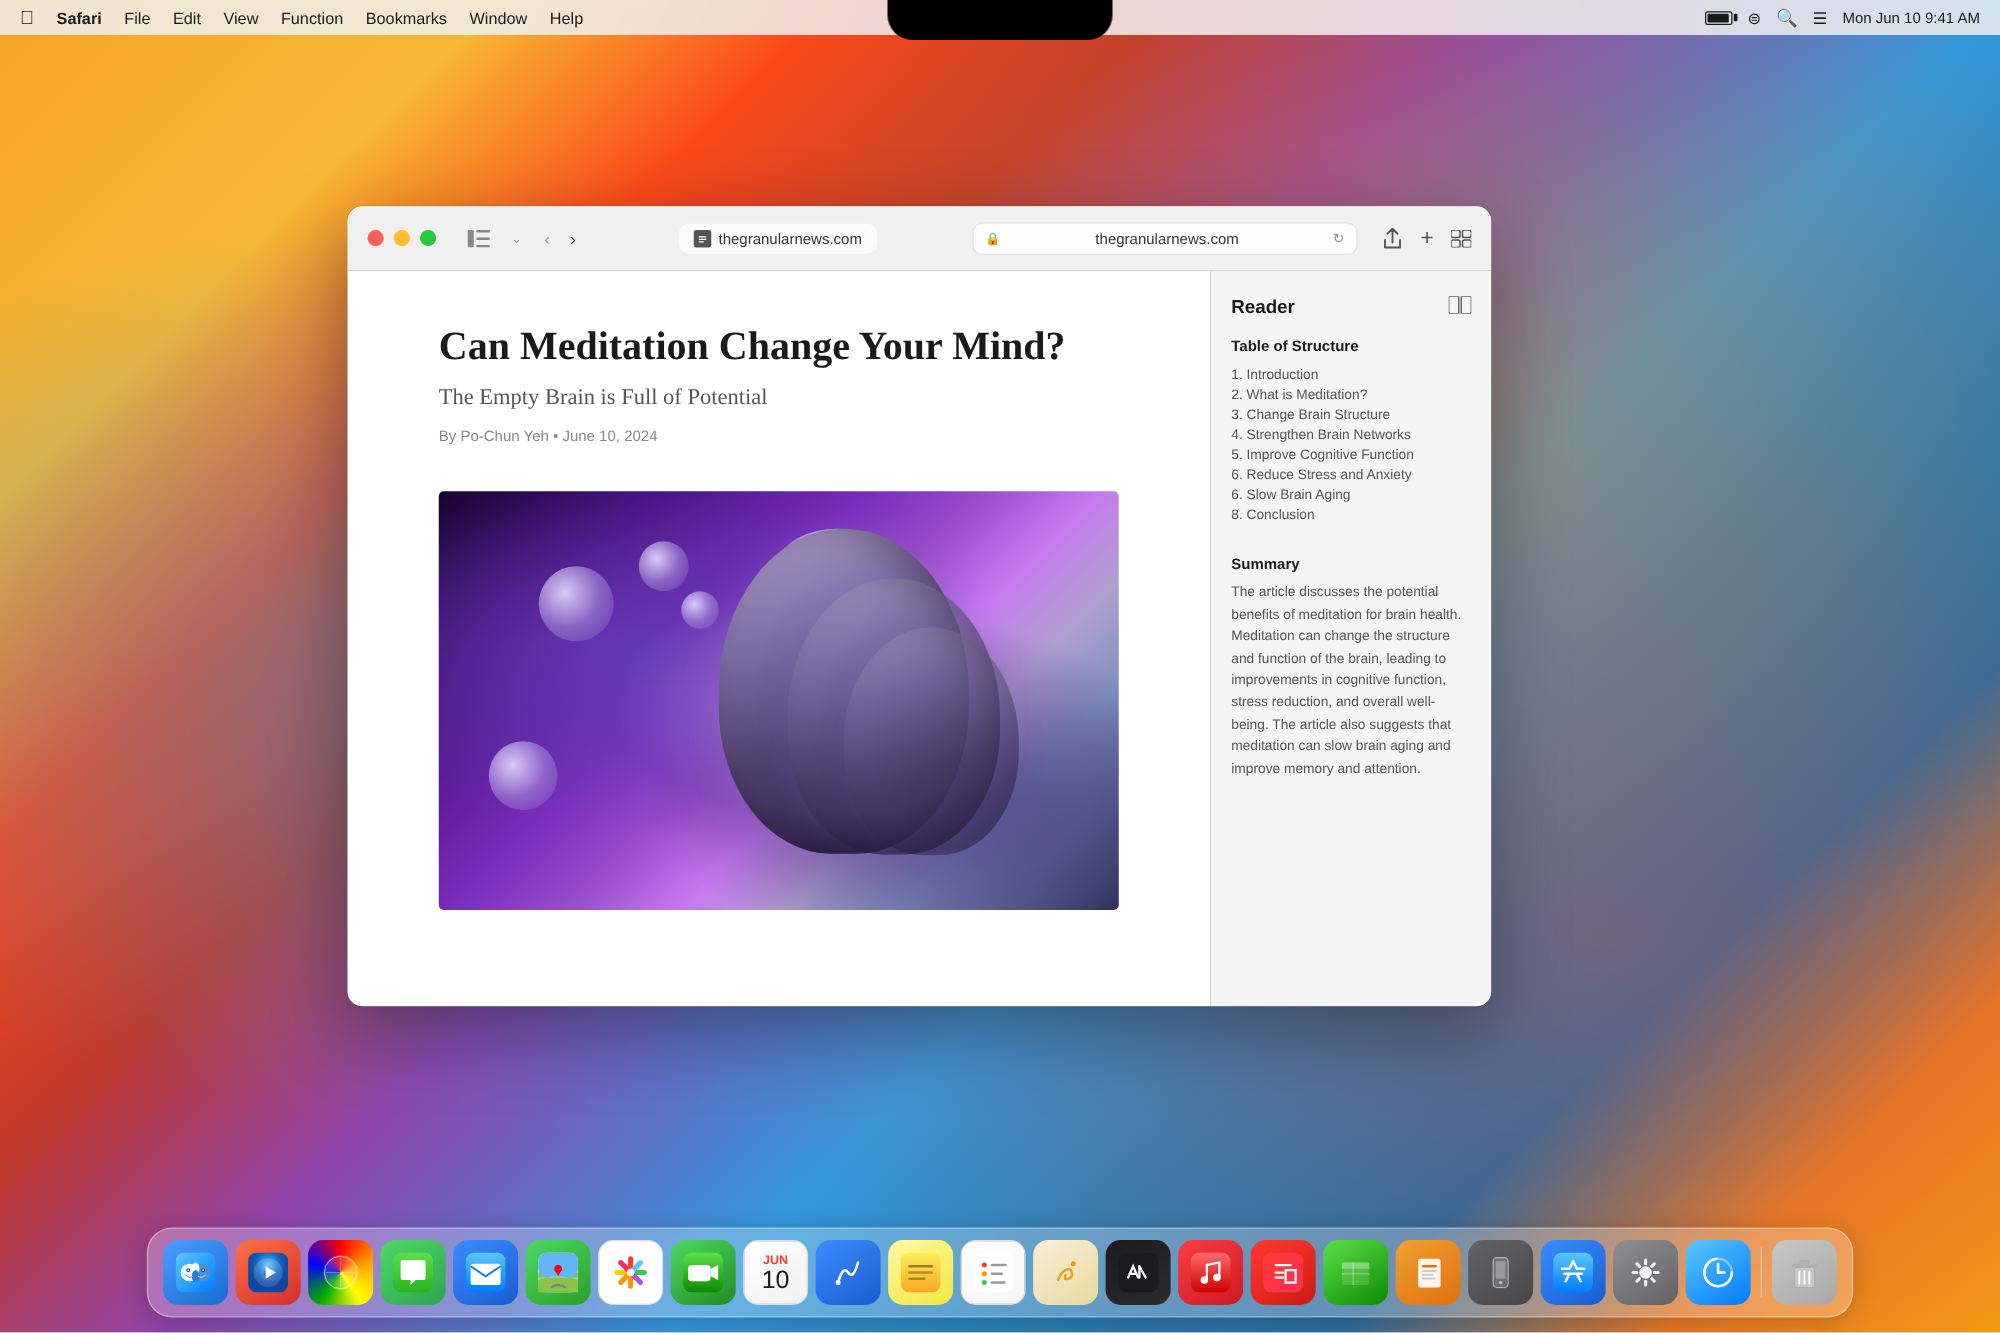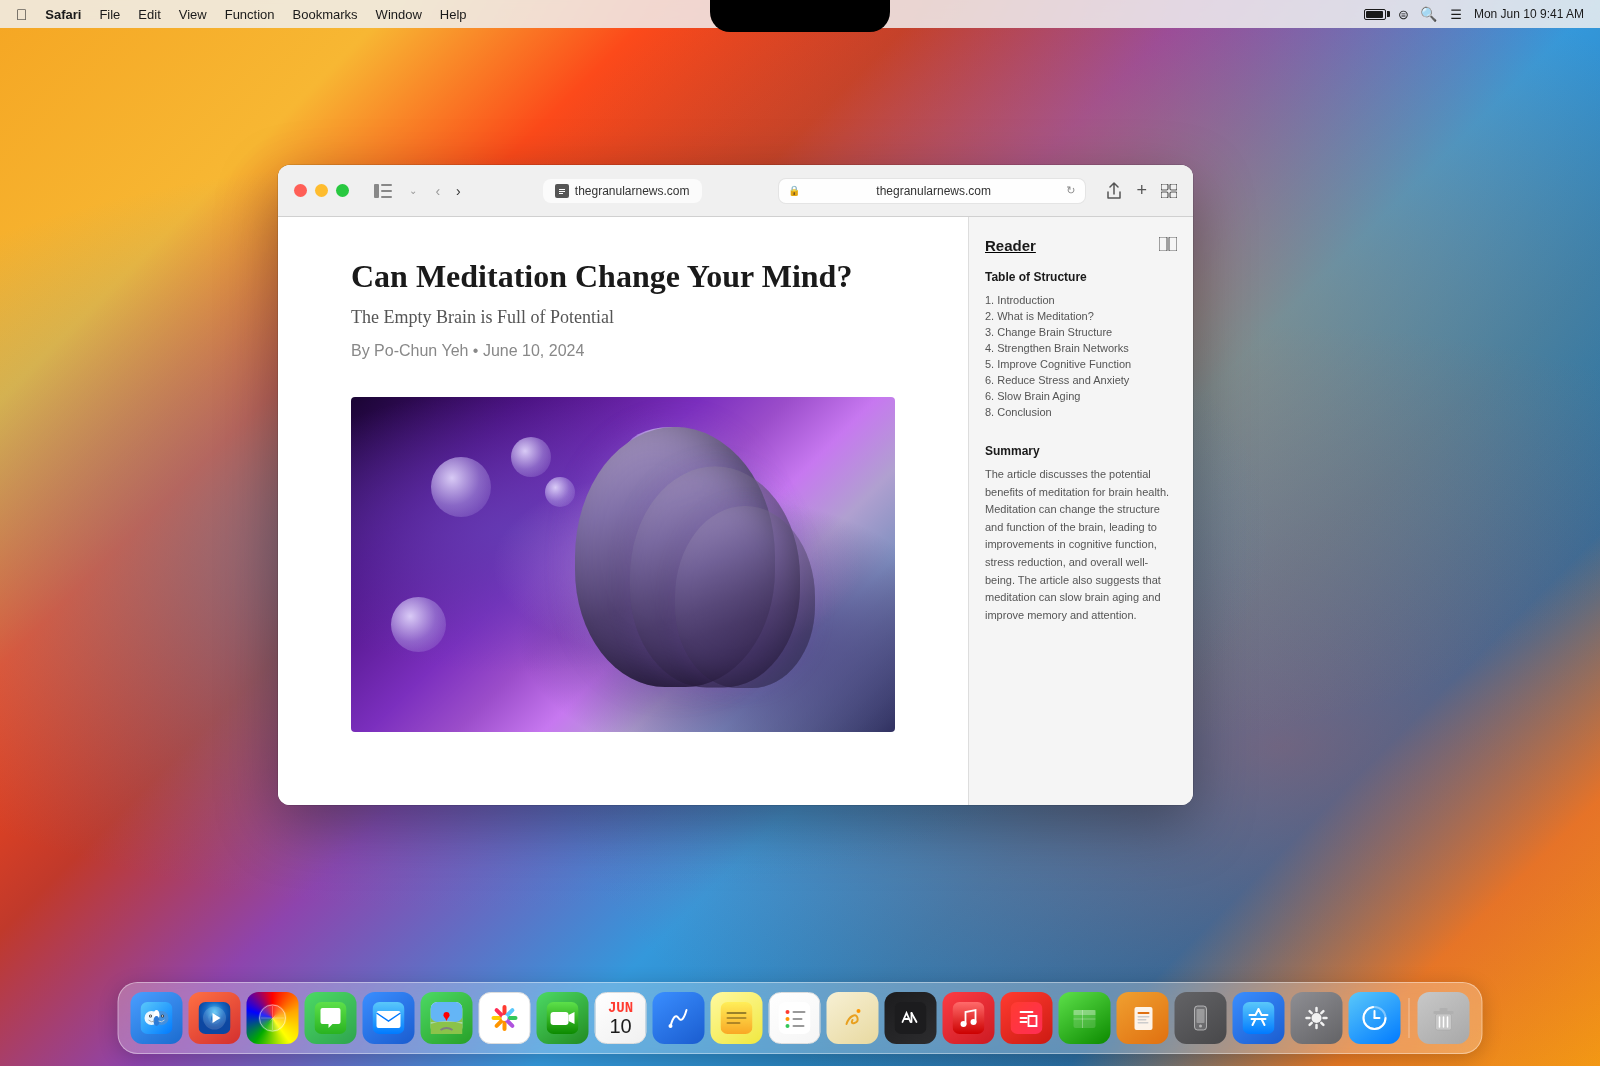--- a/index.html
+++ b/index.html
@@ -282,21 +282,21 @@
 
     .article-subtitle {
       font-size: 18px;
       color: #555;
       margin-bottom: 14px;
       font-family: Georgia, 'Times New Roman', serif;
       font-weight: 400;
     }
 
     .article-byline {
-      font-size: 16px;
+      font-size: 12px;
       color: #888;
       margin-bottom: 37px;
     }
 
     .article-image {
       width: 100%;
       height: 335px;
       border-radius: 4px;
       overflow: hidden;
       margin-bottom: 24px;
@@ -381,21 +381,20 @@
       padding: 20px 16px;
       overflow-y: auto;
       flex-shrink: 0;
     }
 
     .reader-header {
       display: flex;
       align-items: center;
       justify-content: space-between;
       margin-bottom: 16px;
-      text-decoration: underline;
     }
 
     .reader-title {
       font-size: 15px;
       font-weight: 600;
       color: #1a1a1a;
     }
 
     .reader-layout-btn {
       background: transparent;
@@ -529,25 +528,24 @@
     }
 
     
     .calendar-date {
       display: flex;
       flex-direction: column;
       align-items: center;
       width: 100%;
     }
     .calendar-month {
-      font-size: 14px;
+      font-size: 10px;
       color: #ff3b30;
       font-weight: 700;
       text-transform: uppercase;
-      font-family: Liberation Mono, monospace;
     }
     .calendar-day {
       font-size: 20px;
       font-weight: 300;
       color: #1a1a1a;
       line-height: 1;
     }
   </style>
 </head>
 <body>

